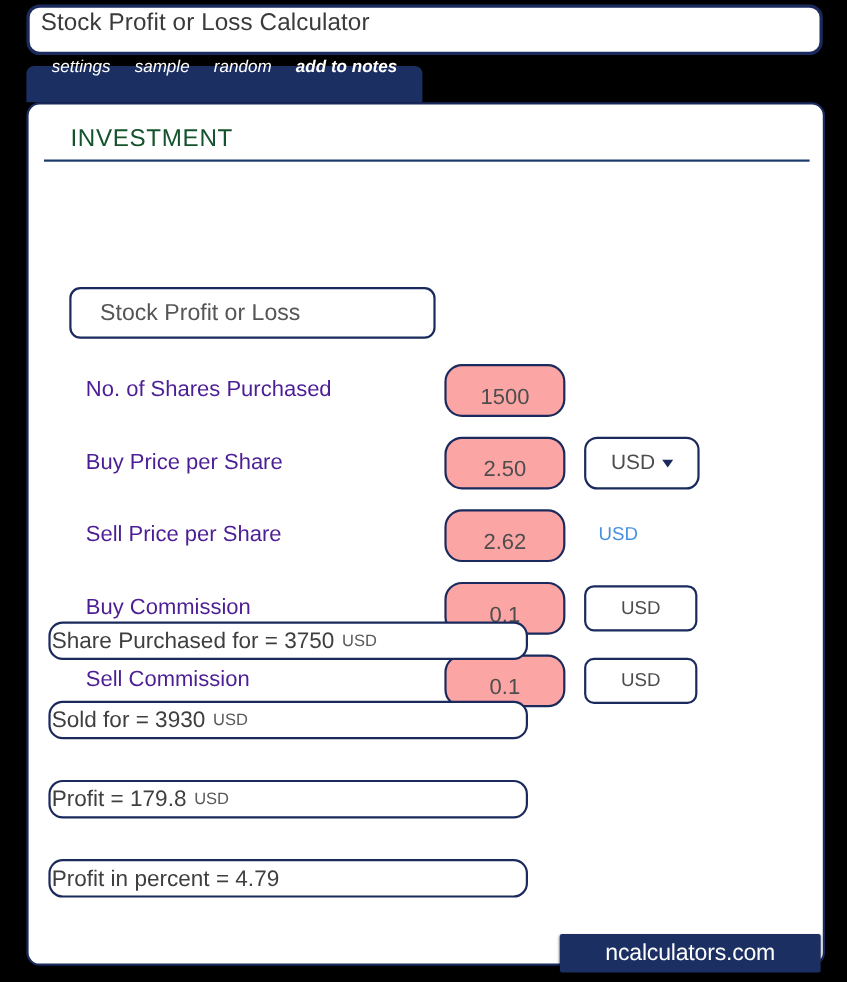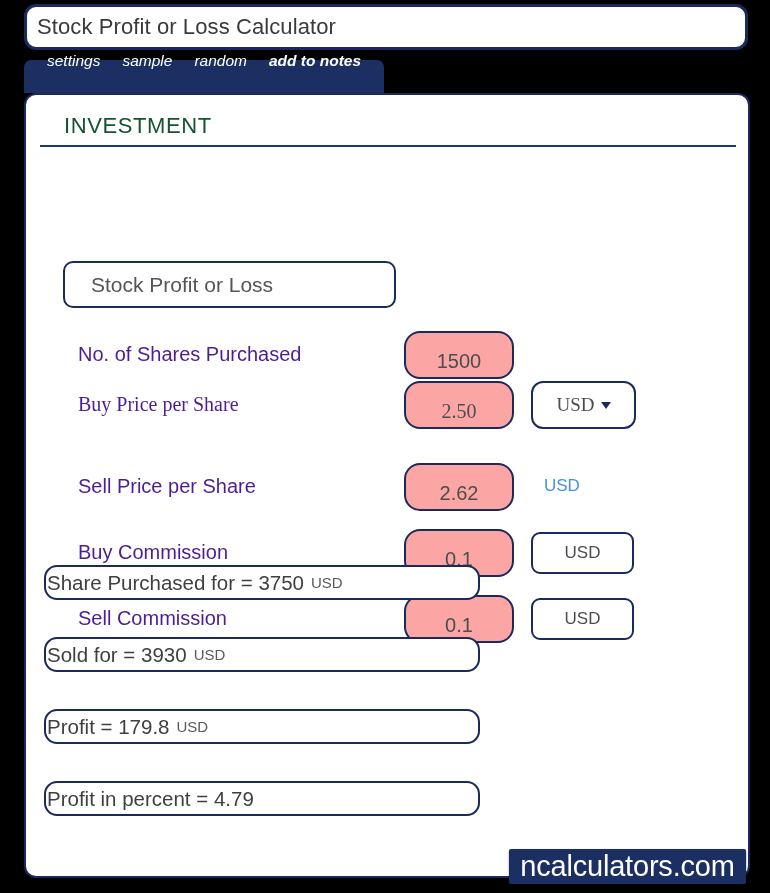--- a/index.html
+++ b/index.html
@@ -27,21 +27,20 @@
     position: absolute;
     left: 24px;
     top: 4px;
     width: 724px;
     height: 46px;
     background: #ffffff;
     border: 3px solid #1b2a5c;
     border-radius: 12px;
     box-sizing: border-box;
     display: flex;
-    align-items: center;
     padding-left: 10px;
   }
   .title-bar-text {
     font-size: 22px;
     color: #3a3a3a;
     letter-spacing: 0.1px;
     font-weight: 400;
   }
 
   
@@ -239,21 +238,21 @@
     height: 35px;
     background: #1b2f63;
     border-radius: 2px;
     display: flex;
     align-items: center;
     justify-content: center;
     box-shadow: 0 1px 2px rgba(0,0,0,0.5);
   }
   .watermark-text {
     color: #ffffff;
-    font-size: 29px;
+    font-size: 21px;
     letter-spacing: -0.2px;
   }
 </style>
 </head>
 <body>
 
 <div class="screen">
 
   <div class="title-bar">
     <span class="title-bar-text">Stock Profit or Loss Calculator</span>
@@ -277,21 +276,21 @@
       <span class="subtitle-text">Stock Profit or Loss</span>
     </div>
 
     <div class="row" style="top:230px;">
       <div class="row-label">No. of Shares Purchased</div>
       <div class="input-box">
         <span class="input-val">1500</span>
       </div>
     </div>
 
-    <div class="row" style="top:280px;font-family:Liberation Serif, serif;">
+    <div class="row" style="top:296px;">
       <div class="row-label">Buy Price per Share</div>
       <div class="input-box">
         <span class="input-val">2.50</span>
       </div>
       <div class="unit-box">
         <span>USD</span>
         <span class="caret"></span>
       </div>
     </div>
 

